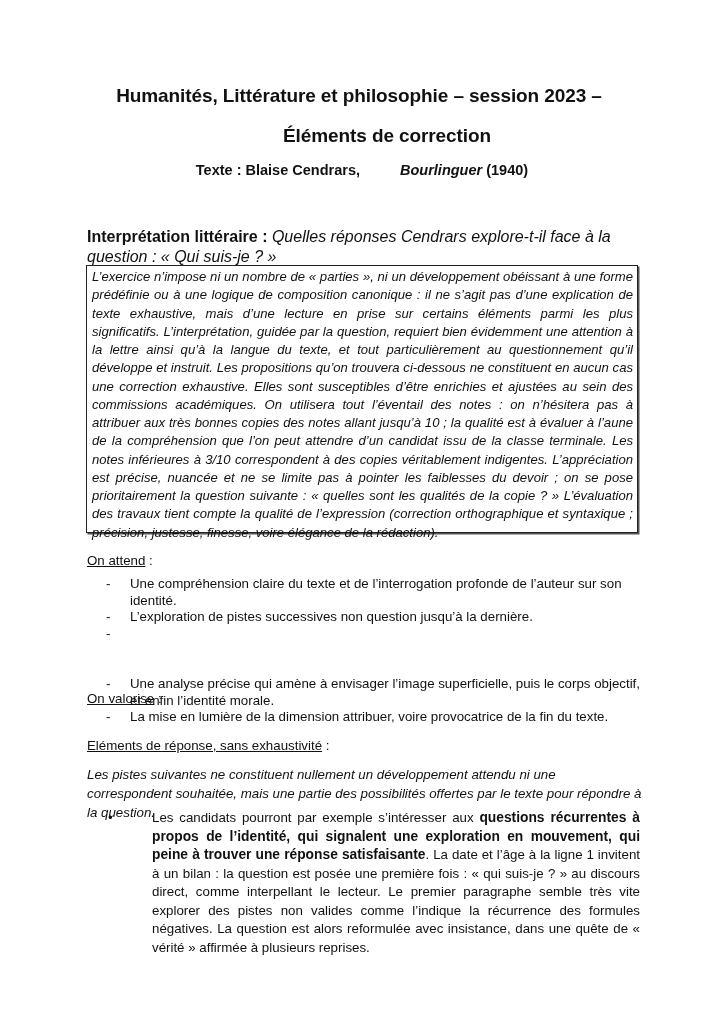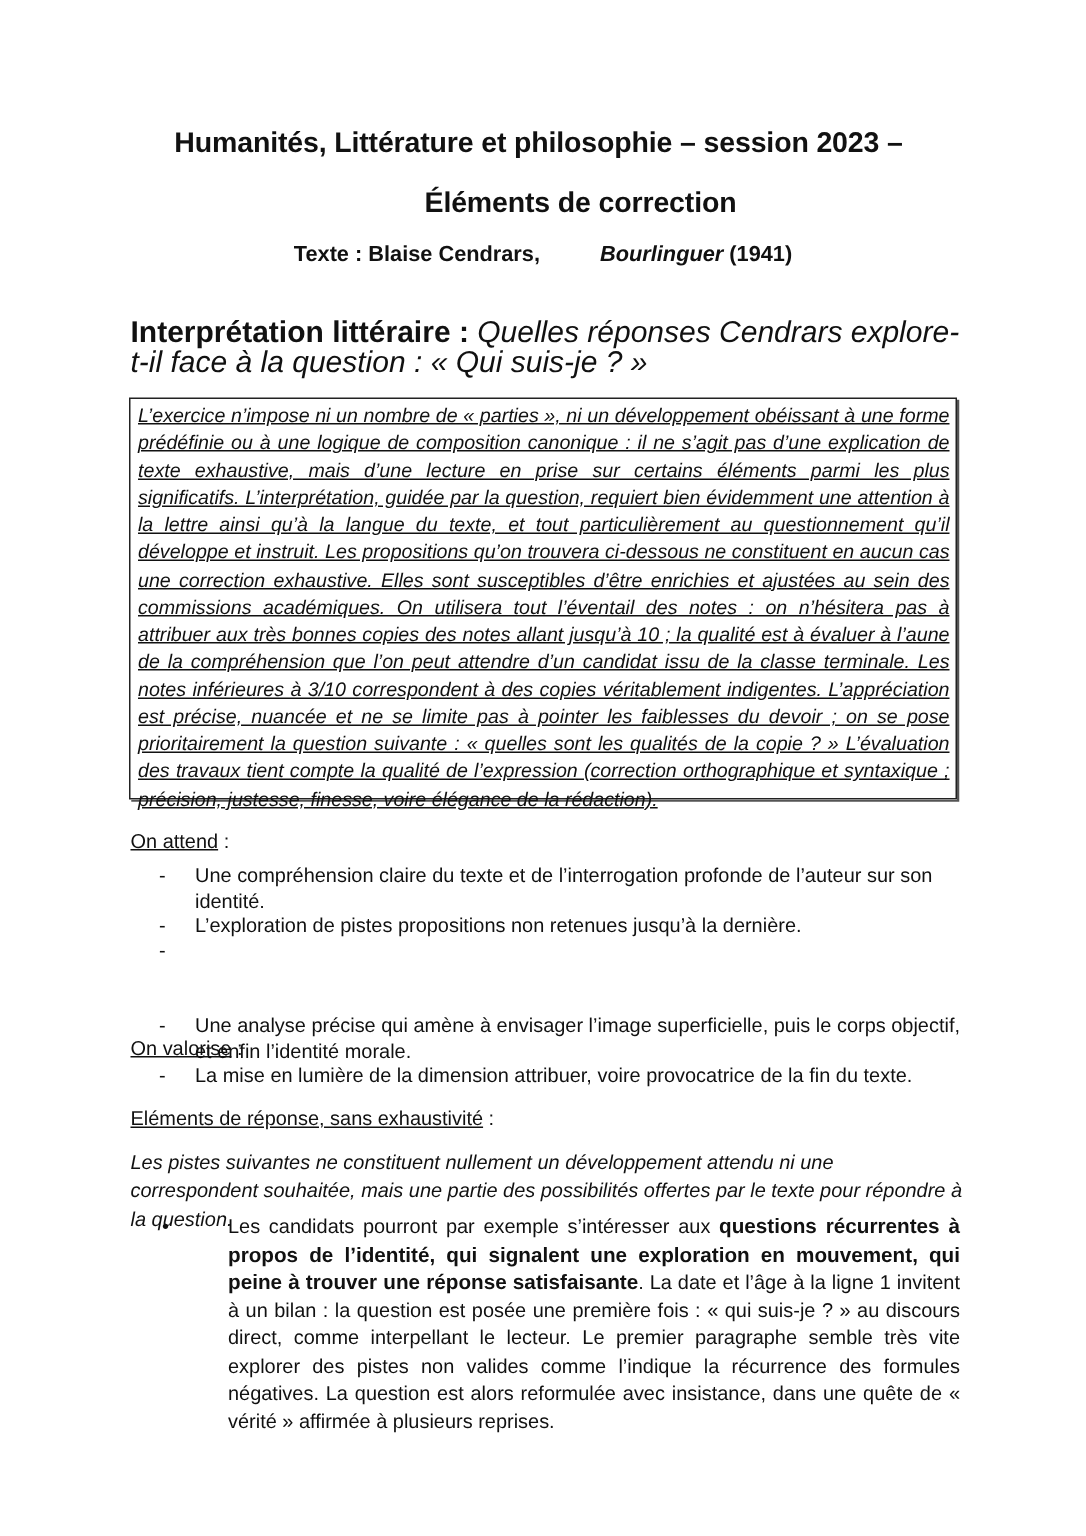--- a/index.html
+++ b/index.html
@@ -6,28 +6,28 @@
     body { width: 724px; height: 1024px; position: relative; overflow: hidden;
            font-family: "Liberation Sans", sans-serif; color: #111; }
     .page { position: absolute; left: 0; top: 0; width: 724px; height: 1024px; }
     .title { position: absolute; left: 0; width: 718px; text-align: center;
              font-weight: bold; font-size: 19px; letter-spacing: -0.1px; }
     .t1 { top: 85px; }
     .t2 { top: 125px; padding-left: 28px; }
     .subtitle { position: absolute; left: 0; width: 724px; top: 162px; text-align: center;
                 font-weight: bold; font-size: 14.5px; }
     .subtitle i { font-style: italic; margin-left: 36px; }
-    .question { position: absolute; left: 87px; width: 555px; top: 212px;
-                font-size: 20px; line-height: 20px; }
+    .question { position: absolute; left: 87px; width: 555px; top: 227px;
+                font-size: 16px; line-height: 20px; }
     .question b { font-weight: bold; }
     .question i { font-style: italic; }
     .box { position: absolute; left: 86px; top: 265px; width: 541px; height: 260px;
            border: 1px solid #222; box-shadow: 1.5px 1.5px 0 #555; padding: 2px 4px 4px 5px; }
     .box p { margin: 0; font-style: italic; font-size: 13.1px; line-height: 18.25px;
-             text-align: justify; text-decoration: underline; }
+             text-align: justify; }
     .section-head { position: absolute; left: 87px; font-size: 13.3px; }
     .section-head u { text-decoration: underline; }
     .list { position: absolute; left: 87px; width: 560px; margin: 0; padding: 0; list-style: none;
             font-size: 13.3px; line-height: 16.5px; }
     .list li { position: relative; padding-left: 43px; margin-bottom: 0; }
     .list li .dash { position: absolute; left: 19px; top: 0; }
     .intro { position: absolute; left: 87px; width: 555px; top: 765px; margin: 0;
              font-style: italic; font-size: 13.3px; line-height: 19px; }
     .bullet-para { position: absolute; left: 87px; width: 553px; top: 809px; margin: 0;
                    font-size: 13.3px; line-height: 18.5px; }
@@ -37,37 +37,37 @@
   </style>
 </head>
 <body>
 
 <div class="page">
 
   <div class="title t1">Humanités, Littérature et philosophie – session 2023 –</div>
   <div class="title t2">Éléments de correction</div>
 
   <div class="subtitle">
-    <span>Texte : Blaise Cendrars, </span><i>Bourlinguer</i><span> (1941)</span>
+    <span>Texte : Blaise Cendrars, </span><i>Bourlinguer</i><span> (1940)</span>
   </div>
 
   <div class="question">
     <b>Interprétation littéraire : </b><i>Quelles réponses Cendrars explore-t-il face à la question : « Qui suis-je ? »</i>
   </div>
 
   <div class="box">
     <p>L’exercice n’impose ni un nombre de « parties », ni un développement obéissant à une forme prédéfinie ou à une logique de composition canonique : il ne s’agit pas d’une explication de texte exhaustive, mais d’une lecture en prise sur certains éléments parmi les plus significatifs. L’interprétation, guidée par la question, requiert bien évidemment une attention à la lettre ainsi qu’à la langue du texte, et tout particulièrement au questionnement qu’il développe et instruit. Les propositions qu’on trouvera ci-dessous ne constituent en aucun cas une correction exhaustive. Elles sont susceptibles d’être enrichies et ajustées au sein des commissions académiques. On utilisera tout l’éventail des notes : on n’hésitera pas à attribuer aux très bonnes copies des notes allant jusqu’à 10 ; la qualité est à évaluer à l’aune de la compréhension que l’on peut attendre d’un candidat issu de la classe terminale. Les notes inférieures à 3/10 correspondent à des copies véritablement indigentes. L’appréciation est précise, nuancée et ne se limite pas à pointer les faiblesses du devoir ; on se pose prioritairement la question suivante : « quelles sont les qualités de la copie ? » L’évaluation des travaux tient compte la qualité de l’expression (correction orthographique et syntaxique ; précision, justesse, finesse, voire élégance de la rédaction).</p>
   </div>
 
   <div class="section-head" style="top:553px;">
     <u>On attend</u><span> :</span>
   </div>
   <ul class="list" style="top:576px;">
     <li><span class="dash">-</span><span>Une compréhension claire du texte et de l’interrogation profonde de l’auteur sur son identité.</span></li>
-    <li><span class="dash">-</span><span>L’exploration de pistes propositions non retenues jusqu’à la dernière.</span></li>
+    <li><span class="dash">-</span><span>L’exploration de pistes successives non question jusqu’à la dernière.</span></li>
     <li><span class="dash">-</span></li>
   </ul>
 
   <div class="section-head" style="top:653px;margin-top:38px;">
     <u>On valorise</u><span> :</span>
   </div>
   <ul class="list" style="top:676px;">
     <li><span class="dash">-</span><span>Une analyse précise qui amène à envisager l’image superficielle, puis le corps objectif, et enfin l’identité morale.</span></li>
     <li><span class="dash">-</span><span>La mise en lumière de la dimension attribuer, voire provocatrice de la fin du texte.</span></li>
   </ul>

